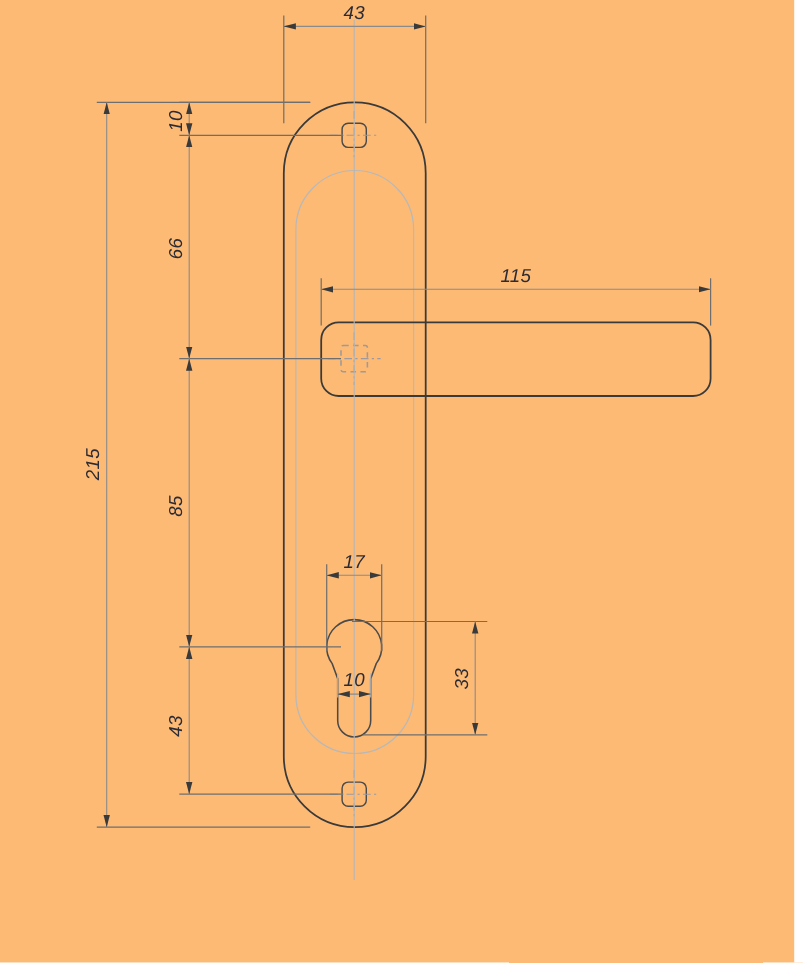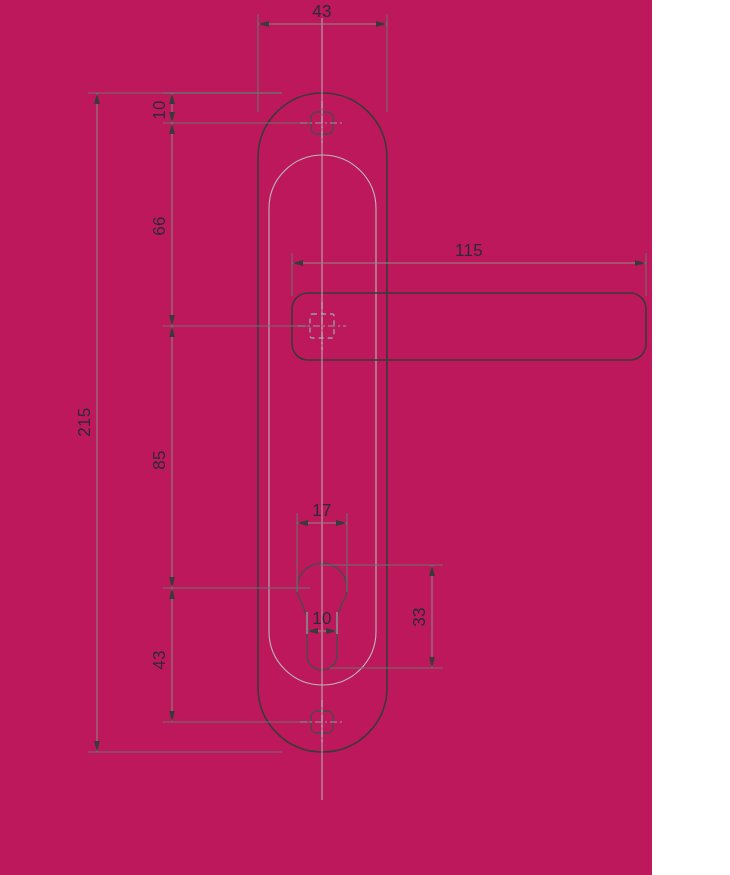--- a/index.html
+++ b/index.html
@@ -9,23 +9,24 @@
     background: #ffffff;
   }
   body {
     width: 730px;
     height: 875px;
     font-family: "Liberation Sans", sans-serif;
     overflow: hidden;
   }
   #drawing-root {
     position: relative;
-    width: 652px;
+    width: 722px;
     height: 875px;
-    background: #be185d;
+    background: #fdba74;
+    font-style: italic;
   }
   svg#tech-drawing {
     display: block;
     width: 730px;
     height: 875px;
   }
   .dim-text {
     font-family: "Liberation Sans", sans-serif;
     font-size: 17px;
     fill: #2b2b35;

